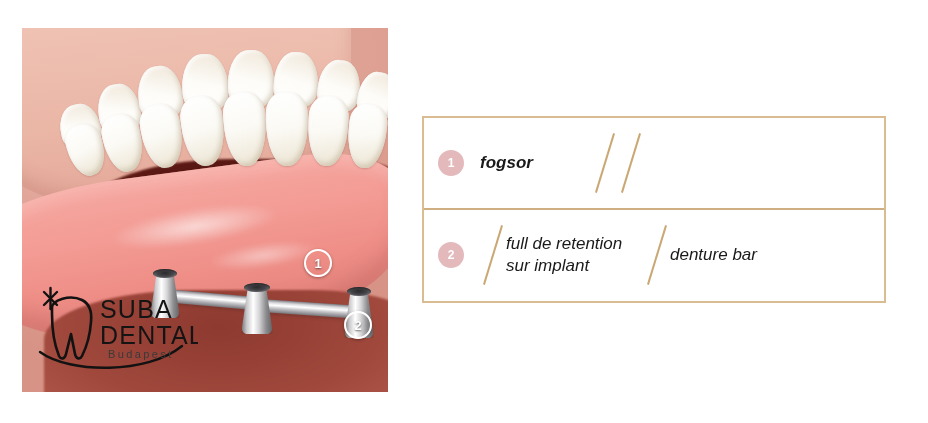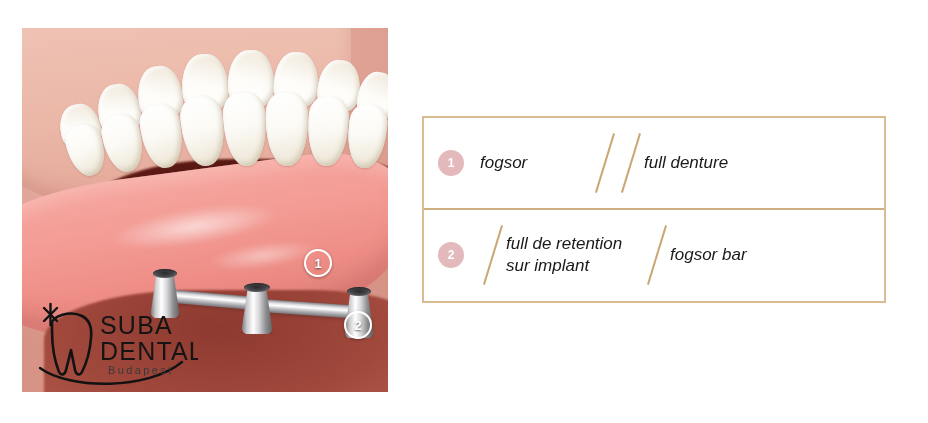--- a/index.html
+++ b/index.html
@@ -133,21 +133,21 @@
     align-items: center;
     justify-content: center;
     text-shadow: 0 1px 2px rgba(0,0,0,.55);
     box-shadow: 0 1px 3px rgba(0,0,0,.35);
   }
 
   
   #logo {
     position: absolute;
     left: 8px;
-    bottom: 4px;
+    bottom: 20px;
     width: 168px;
     height: 86px;
   }
   #logo svg { display: block; width: 100%; height: 100%; }
 
   
   #legend {
     position: absolute;
     left: 422px;
     top: 116px;
@@ -180,21 +180,21 @@
     justify-content: center;
     margin-right: 16px;
   }
   .cell {
     font-style: italic;
     font-size: 17px;
     color: #1a1a1a;
     line-height: 1.30;
     font-weight: 500;
   }
-  .cell-hu { flex: 0 0 112px; }
+  .cell-hu { flex: 0 0 112px; font-weight: bold; }
   .cell-fr { flex: 0 0 138px; }
   .cell-en { flex: 1 1 auto; }
   .slash {
     flex: 0 0 auto;
     width: 26px;
     height: 62px;
     position: relative;
   }
   .slash::before {
     content: "";
@@ -278,25 +278,24 @@
 
 <div id="legend">
 
   <div class="legend-row first divider-pad">
     <div class="badge">
       <span>1</span>
     </div>
     <div class="cell cell-hu">fogsor</div>
     <div class="slash"></div>
     <div class="slash"></div>
-    <div class="cell cell-en">full denture</div>
   </div>
 
   <div class="legend-row divider-pad">
     <div class="badge">
       <span>2</span>
     </div>
     <div class="slash"></div>
     <div class="cell cell-fr">full de retention sur implant</div>
     <div class="slash"></div>
-    <div class="cell cell-en">fogsor bar</div>
+    <div class="cell cell-en">denture bar</div>
   </div>
 </div>
 
 </body></html>

